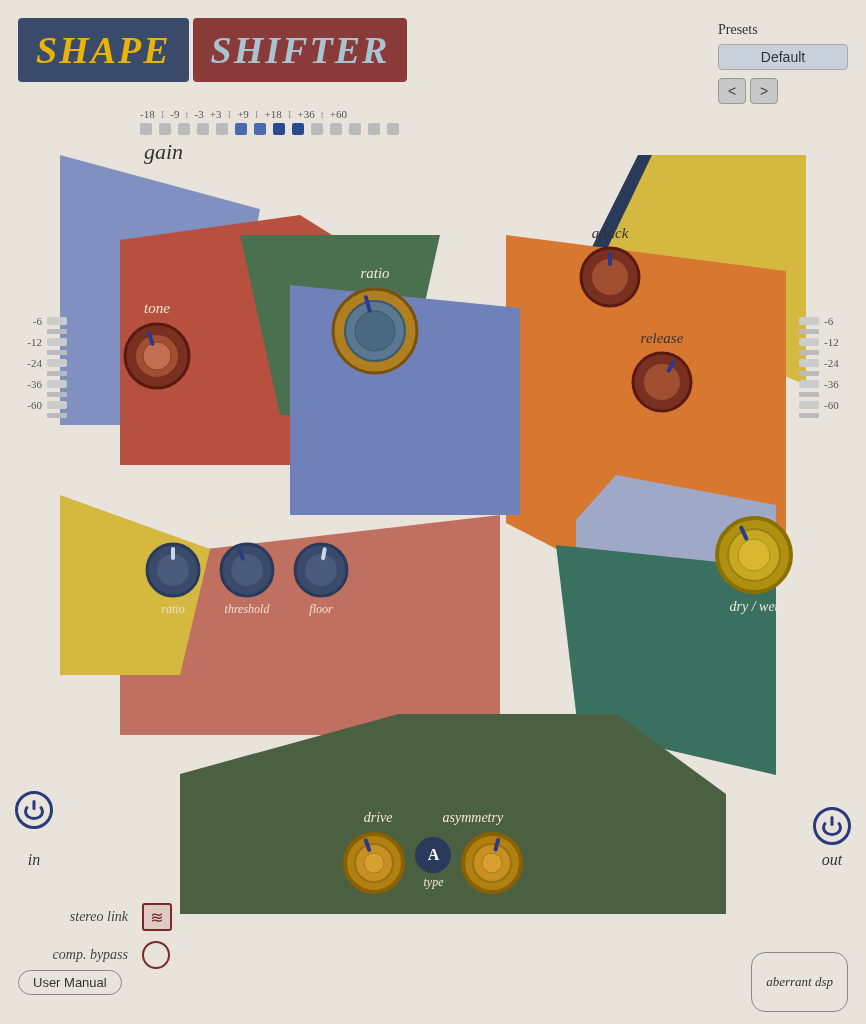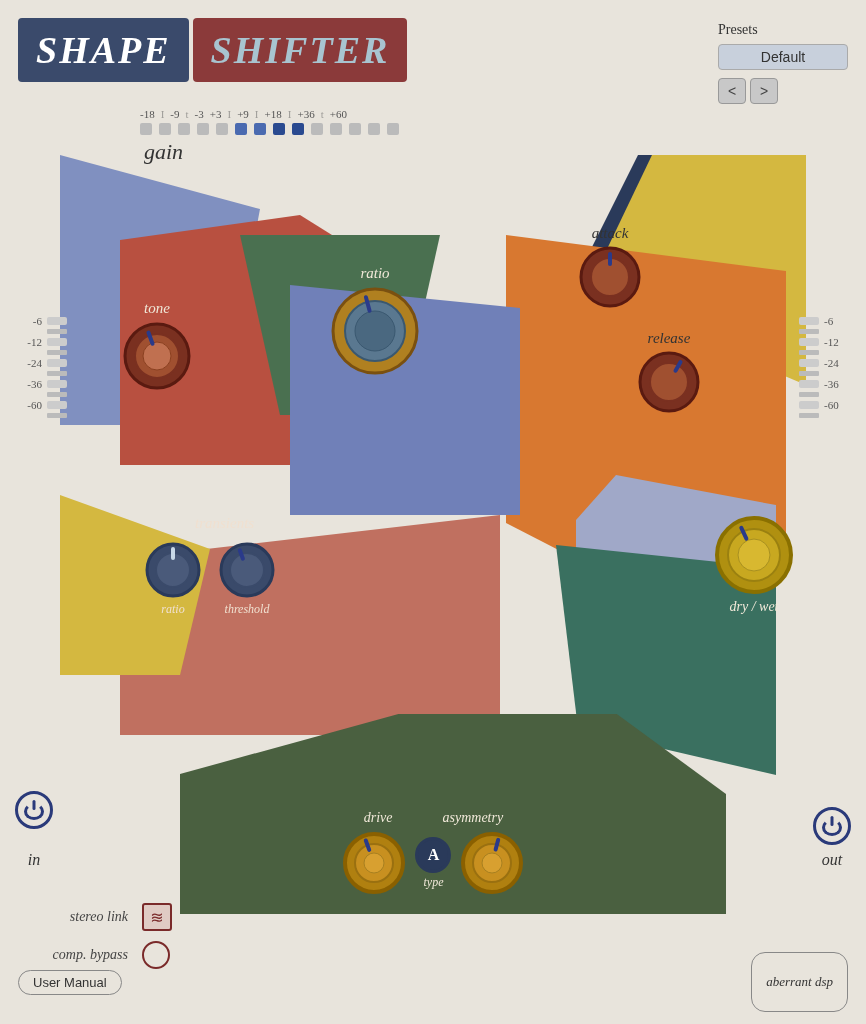--- a/index.html
+++ b/index.html
@@ -30,21 +30,21 @@
 
     .logo-shape {
       background: #3a4a6b;
       padding: 10px 18px;
       border-radius: 4px;
     }
 
     .logo-shape span {
       font-size: 38px;
       font-weight: bold;
-      color: #ffffff;
+      color: #eab308;
       letter-spacing: 2px;
       font-style: italic;
     }
 
     .logo-shifter {
       background: #8b3a3a;
       padding: 10px 18px;
       border-radius: 4px;
     }
 
@@ -493,21 +493,21 @@
 
   <div style="position:absolute;top:70px;right:165px;display:flex;flex-direction:column;align-items:center;gap:4px;">
     <span style="font-size:15px;color:#333;font-style:italic;">attack</span>
     <svg class="knob-svg" width="62" height="62" viewBox="0 0 62 62">
       <circle cx="31" cy="31" r="29" fill="#7a3020" stroke="#5a1a10" stroke-width="3"></circle>
       <circle cx="31" cy="31" r="19" fill="#a05030" stroke="#7a3020" stroke-width="2"></circle>
       <rect x="29" y="6" width="4" height="14" rx="2" fill="#2a3a8a"></rect>
     </svg>
   </div>
 
-  <div style="position:absolute;top:175px;right:106px;display:flex;flex-direction:column;align-items:center;gap:4px;">
+  <div style="position:absolute;top:175px;right:113px;display:flex;flex-direction:column;align-items:center;gap:4px;">
     <span style="font-size:15px;color:#333;font-style:italic;">release</span>
     <svg class="knob-svg" width="62" height="62" viewBox="0 0 62 62">
       <circle cx="31" cy="31" r="29" fill="#7a3020" stroke="#5a1a10" stroke-width="3"></circle>
       <circle cx="31" cy="31" r="19" fill="#a05030" stroke="#7a3020" stroke-width="2"></circle>
       <rect x="29" y="6" width="4" height="14" rx="2" fill="#2a3a8a" transform="rotate(30 31 31)"></rect>
     </svg>
   </div>
 
   <div style="position:absolute;top:360px;right:12px;display:flex;flex-direction:column;align-items:center;gap:4px;">
     <svg class="knob-svg" width="80" height="80" viewBox="0 0 80 80">
@@ -534,20 +534,28 @@
 
       <div style="display:flex;flex-direction:column;align-items:center;gap:4px;">
         <svg class="knob-svg" width="56" height="56" viewBox="0 0 56 56">
           <circle cx="28" cy="28" r="26" fill="#3a4a6a" stroke="#2a3a5a" stroke-width="3"></circle>
           <circle cx="28" cy="28" r="17" fill="#4a5a7a" stroke="#3a4a6a" stroke-width="2"></circle>
           <rect x="26" y="5" width="4" height="13" rx="2" fill="#2a3a8a" transform="rotate(-20 28 28)"></rect>
         </svg>
         <span style="font-size:12px;color:#f0e0d0;font-style:italic;">threshold</span>
       </div>
 
+      <div style="display:flex;flex-direction:column;align-items:center;gap:4px;">
+        <svg class="knob-svg" width="56" height="56" viewBox="0 0 56 56">
+          <circle cx="28" cy="28" r="26" fill="#3a4a6a" stroke="#2a3a5a" stroke-width="3"></circle>
+          <circle cx="28" cy="28" r="17" fill="#4a5a7a" stroke="#3a4a6a" stroke-width="2"></circle>
+          <rect x="26" y="5" width="4" height="13" rx="2" fill="#c8d8e8" transform="rotate(10 28 28)"></rect>
+        </svg>
+        <span style="font-size:12px;color:#f0e0d0;font-style:italic;">floor</span>
+      </div>
     </div>
   </div>
 
   <div style="position:absolute;bottom:20px;left:38%;display:flex;flex-direction:column;align-items:center;gap:6px;">
     <div style="display:flex;gap:50px;font-size:14px;color:#f0e8d8;font-style:italic;">
       <span>drive</span>
       <span>asymmetry</span>
     </div>
     <div style="display:flex;align-items:center;gap:10px;">
 

